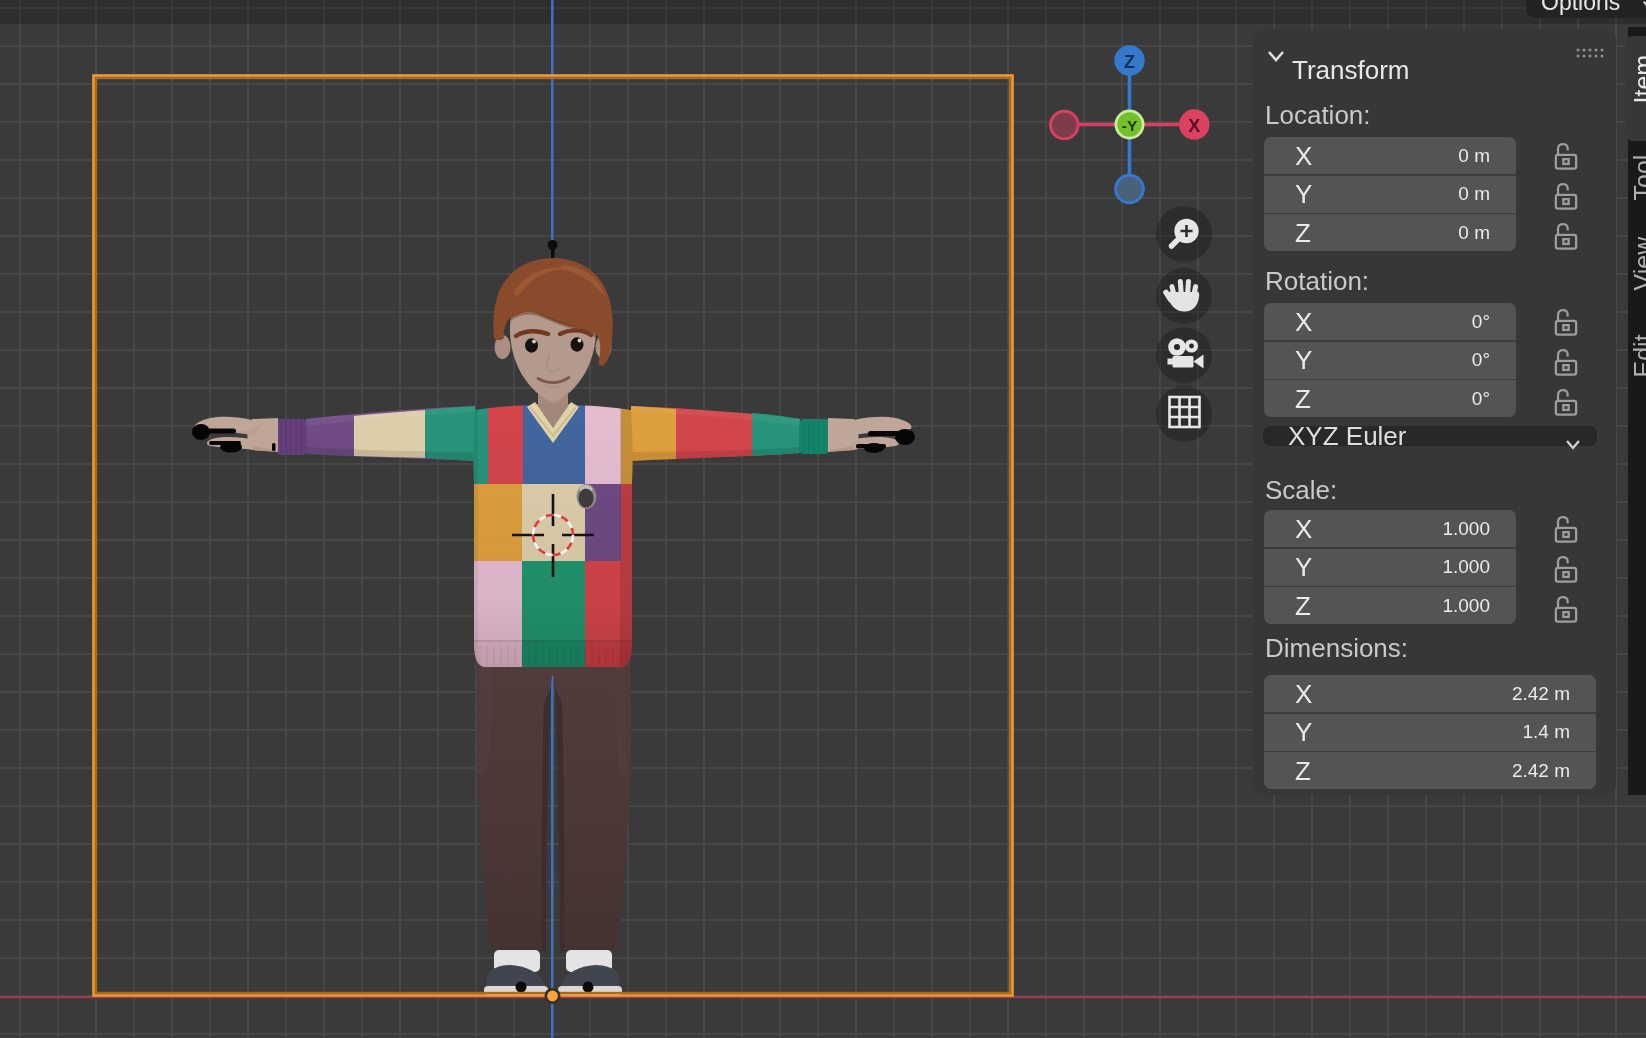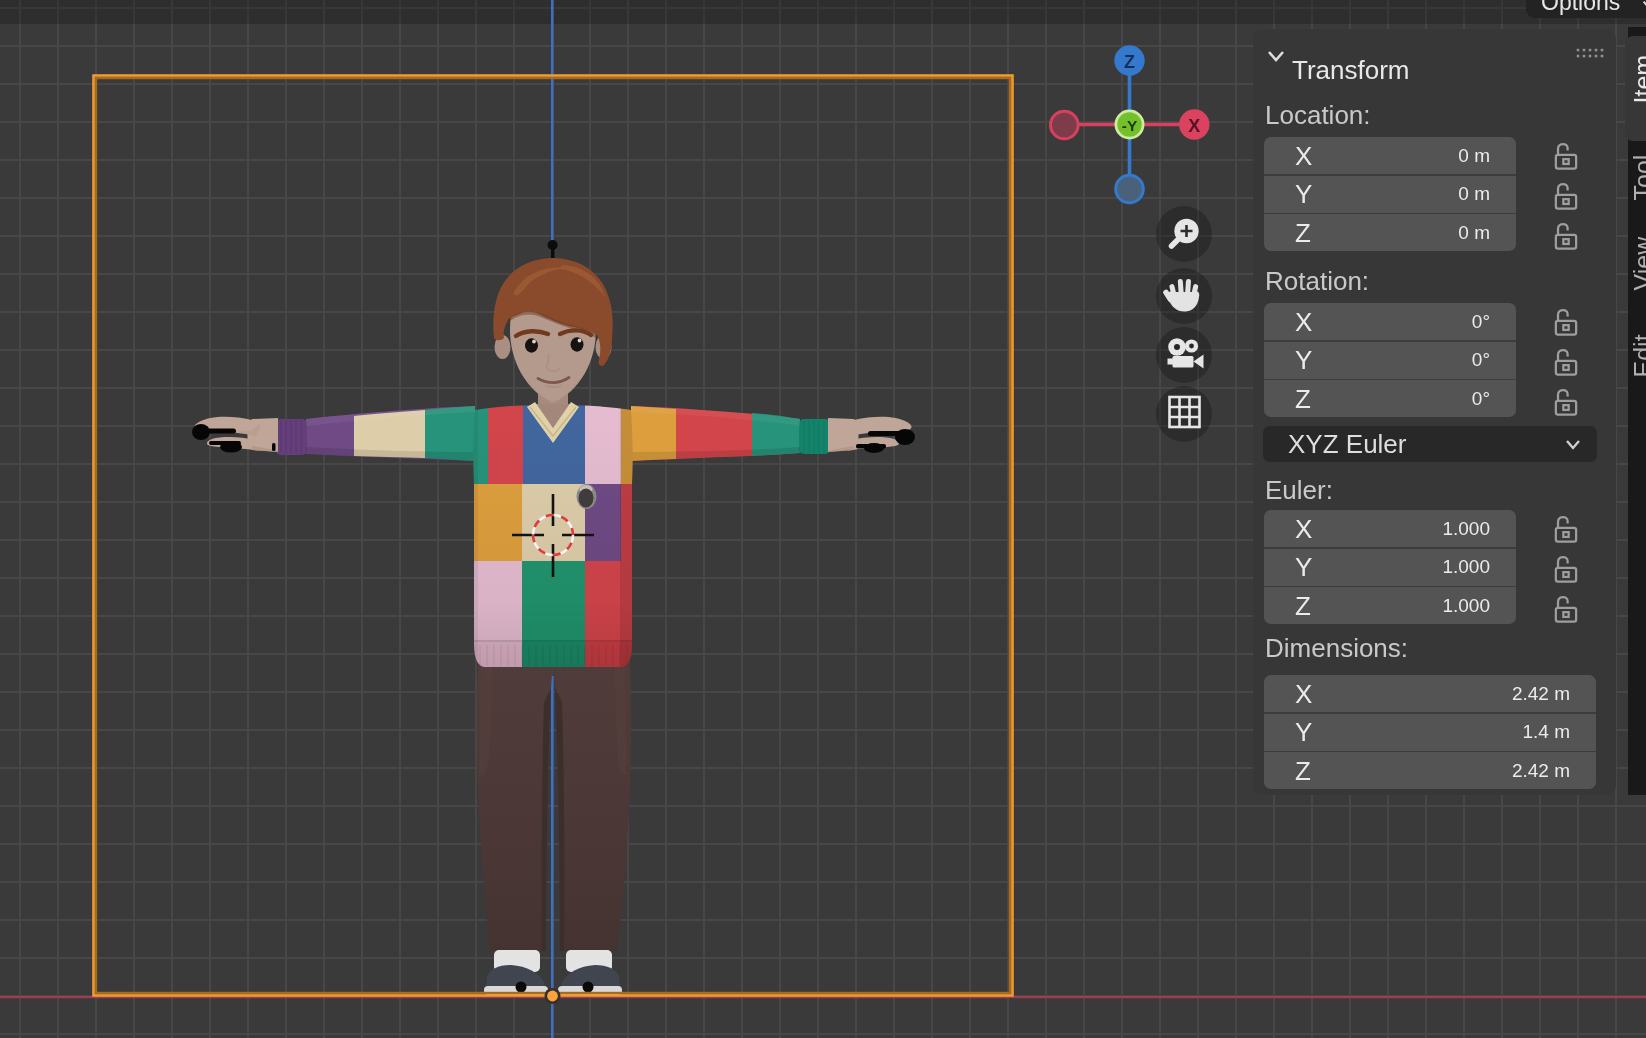--- a/index.html
+++ b/index.html
@@ -22,21 +22,21 @@
   .blk{position:absolute;left:11px;width:252px;border-radius:7px;overflow:hidden;
     background:#3c3c3c;}
   .blk .row{position:relative;height:37px;background:#545454;margin-bottom:1.5px;}
   .blk .row:last-child{margin-bottom:0;}
   .blk.wide{width:332px;}
   .row .k{position:absolute;left:31px;top:50%;transform:translateY(-50%);
     font-size:26px;color:#ebebeb;}
   .row .v{position:absolute;right:26px;top:50%;transform:translateY(-50%);
     font-size:19px;color:#ebebeb;}
   .lock{position:absolute;left:297px;width:32px;height:32px;}
-  #dropdown{position:absolute;left:10px;top:397px;width:334px;height:36px;
+  #dropdown{position:absolute;left:10px;top:397px;width:334px;height:20px;
     background:#282828;border-radius:7px;}
   #dropdown span{position:absolute;left:25px;top:50%;transform:translateY(-50%);
     font-size:26px;color:#dedede;}
   
   #tabstrip{position:absolute;left:1628px;top:27px;width:18px;height:768px;background:#191919;}
   #tabactive{position:absolute;left:1625px;top:36px;width:21px;height:105px;
     background:#373737;border-radius:8px 0 0 8px;}
   .tabtxt{position:absolute;left:1630px;width:26px;text-align:center;
     font-size:25px;color:#b0b0b0;transform:rotate(-90deg);white-space:nowrap;}
   
@@ -326,21 +326,21 @@
       </div>
   </div>
 
   <div id="dropdown">
       <span>XYZ Euler</span>
     <svg class="abs" style="right:14px;top:9px;" width="20" height="18" viewBox="0 0 20 18">
       <polyline points="4,6 10,13 16,6" fill="none" stroke="#cfcfcf" stroke-width="2.4"></polyline>
     </svg>
   </div>
 
-  <div class="plabel" style="left:12px;top:446px;">Euler:</div>
+  <div class="plabel" style="left:12px;top:446px;">Scale:</div>
   <div class="blk" style="top:481px;">
     <div class="row">
         <span class="k">X</span>
         <span class="v">1.000</span>
       </div>
     <div class="row">
         <span class="k">Y</span>
         <span class="v">1.000</span>
       </div>
     <div class="row">

